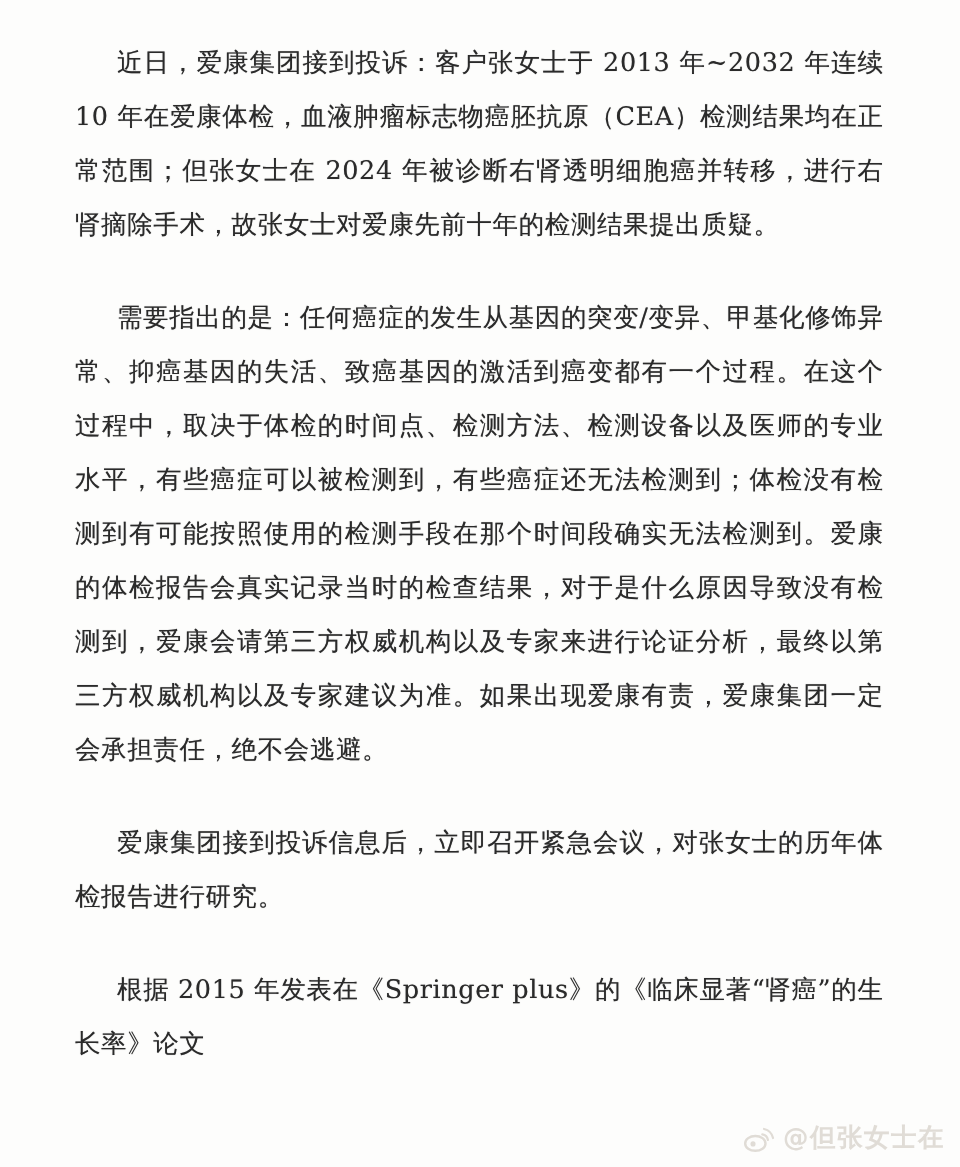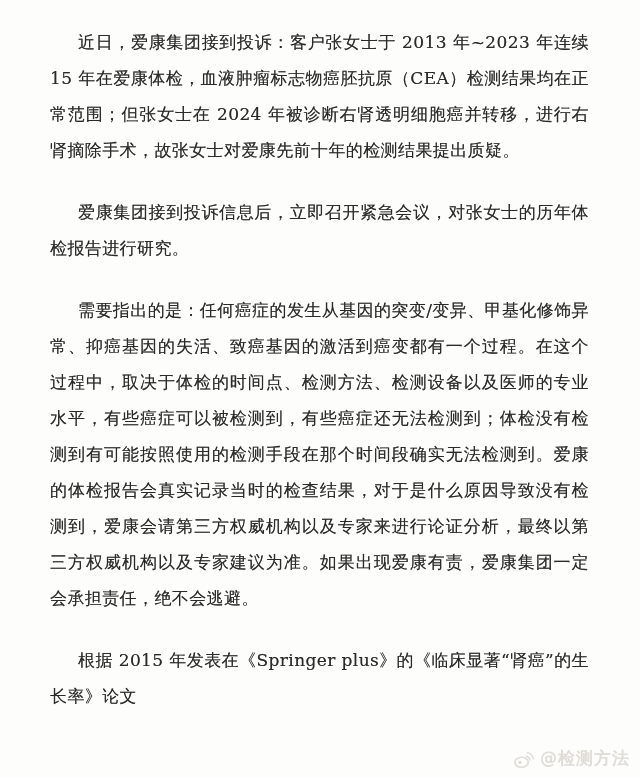--- a/index.html
+++ b/index.html
@@ -55,29 +55,29 @@
     white-space: nowrap;
   }
   .watermark svg {
     display: block;
   }
 </style>
 </head>
 <body>
 
 <div class="doc">
-  <p>近日，爱康集团接到投诉：客户张女士于 2013 年~2023 年连续 15 年在爱康体检，血液肿瘤标志物癌胚抗原（CEA）检测结果均在正常范围；但张女士在 2024 年被诊断右肾透明细胞癌并转移，进行右肾摘除手术，故张女士对爱康先前十年的检测结果提出质疑。</p>
+  <p>近日，爱康集团接到投诉：客户张女士于 2013 年~2032 年连续 10 年在爱康体检，血液肿瘤标志物癌胚抗原（CEA）检测结果均在正常范围；但张女士在 2024 年被诊断右肾透明细胞癌并转移，进行右肾摘除手术，故张女士对爱康先前十年的检测结果提出质疑。</p>
+  <p>需要指出的是：任何癌症的发生从基因的突变/变异、甲基化修饰异常、抑癌基因的失活、致癌基因的激活到癌变都有一个过程。在这个过程中，取决于体检的时间点、检测方法、检测设备以及医师的专业水平，有些癌症可以被检测到，有些癌症还无法检测到；体检没有检测到有可能按照使用的检测手段在那个时间段确实无法检测到。爱康的体检报告会真实记录当时的检查结果，对于是什么原因导致没有检测到，爱康会请第三方权威机构以及专家来进行论证分析，最终以第三方权威机构以及专家建议为准。如果出现爱康有责，爱康集团一定会承担责任，绝不会逃避。</p>
   <p>爱康集团接到投诉信息后，立即召开紧急会议，对张女士的历年体检报告进行研究。</p>
-  <p>需要指出的是：任何癌症的发生从基因的突变/变异、甲基化修饰异常、抑癌基因的失活、致癌基因的激活到癌变都有一个过程。在这个过程中，取决于体检的时间点、检测方法、检测设备以及医师的专业水平，有些癌症可以被检测到，有些癌症还无法检测到；体检没有检测到有可能按照使用的检测手段在那个时间段确实无法检测到。爱康的体检报告会真实记录当时的检查结果，对于是什么原因导致没有检测到，爱康会请第三方权威机构以及专家来进行论证分析，最终以第三方权威机构以及专家建议为准。如果出现爱康有责，爱康集团一定会承担责任，绝不会逃避。</p>
   <p>根据 2015 年发表在《Springer plus》的《临床显著“肾癌”的生长率》论文</p>
 </div>
 
 <div class="watermark">
   <span>
     <svg width="22" height="22" viewBox="0 0 27 26" aria-hidden="true">
       <ellipse cx="10.5" cy="17" rx="8.3" ry="6.1" fill="none" stroke="currentColor" stroke-width="2"></ellipse>
       <circle cx="8.6" cy="17.4" r="2.1" fill="currentColor"></circle>
       <path d="M16.2 9.6 a5.6 5.6 0 0 1 4.6 4.6" fill="none" stroke="currentColor" stroke-width="1.8" stroke-linecap="round"></path>
       <path d="M17.6 5.2 a9.8 9.8 0 0 1 7.4 7.4" fill="none" stroke="currentColor" stroke-width="1.8" stroke-linecap="round"></path>
     </svg>
   </span>
-  <span class="wm-label">@检测方法</span>
+  <span class="wm-label">@但张女士在</span>
 </div>
 
 </body></html>

